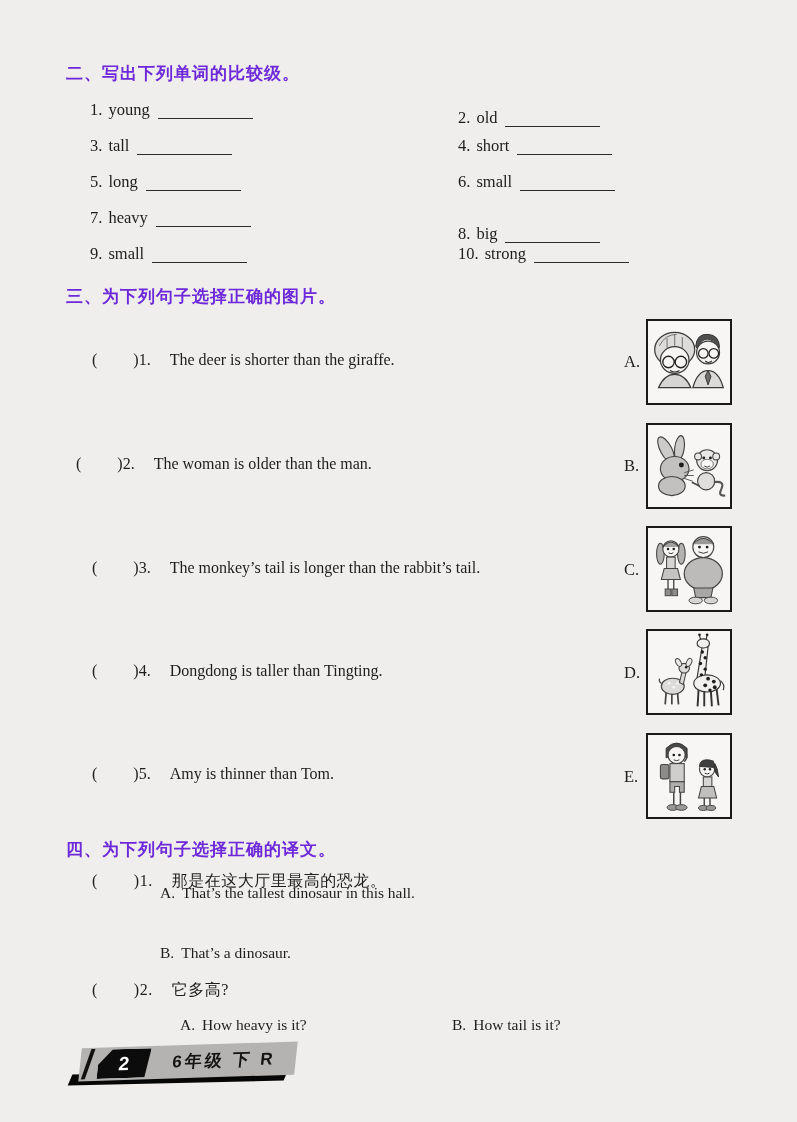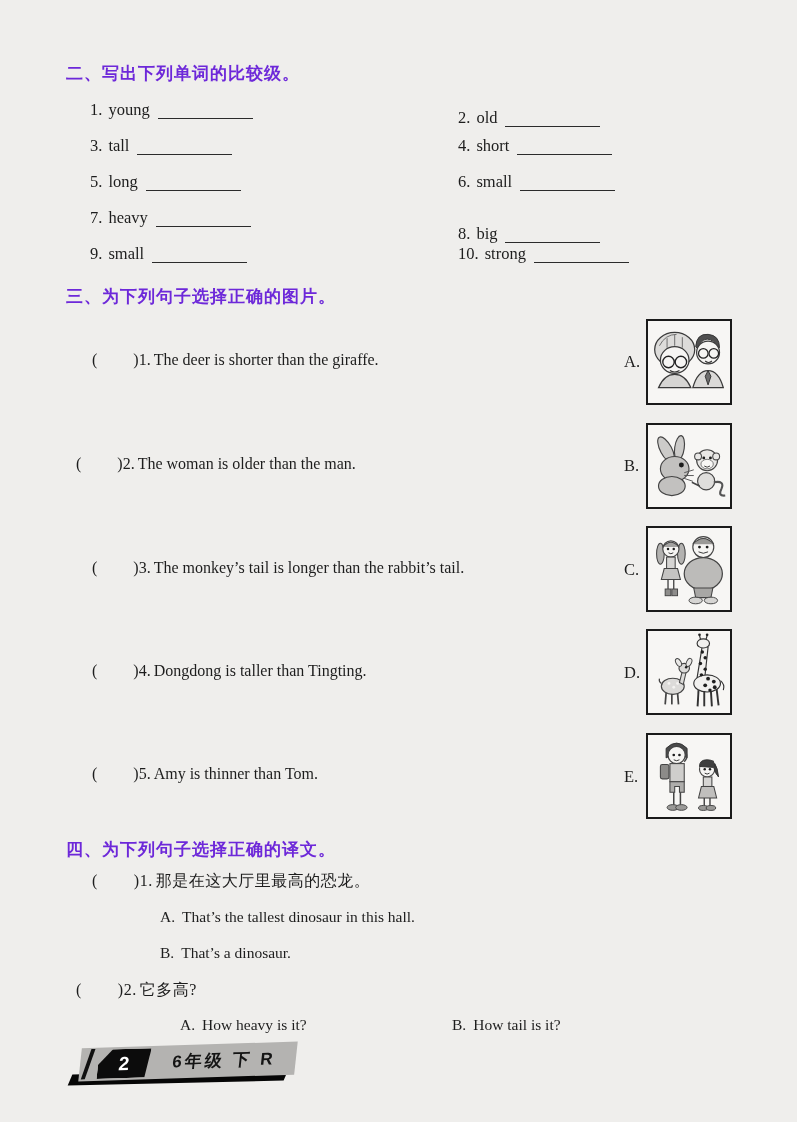--- a/index.html
+++ b/index.html
@@ -16,21 +16,21 @@
     white-space:nowrap;
   }
   .word-row{font-size:16.5px;white-space:nowrap;}
   .word-num{margin-right:6px;}
   .blank{
     display:inline-block;width:95px;height:1em;
     border-bottom:1.4px solid #2b2b2b;margin-left:8px;vertical-align:-4px;
   }
   .q-row{font-size:16px;white-space:nowrap;}
   .paren-gap{display:inline-block;width:36px;}
-  .q-sentence{margin-left:3px;}
+  .q-sentence{margin-left:19px;}
   .zh-body{font-size:16px;letter-spacing:0.5px;}
   .letter{font-size:16.5px;}
   .pic-box{
     width:86px;height:86px;box-sizing:border-box;
     border:2px solid #1a1a1a;background:#f7f6f4;
   }
   .pic-box svg{display:block;width:100%;height:100%;}
   .opt{font-size:15.5px;white-space:nowrap;}
   .opt-label{margin-right:7px;}
   
@@ -263,28 +263,28 @@
     <ellipse cx="58" cy="76.5" rx="5" ry="2.6" fill="#9a9997" stroke="#444" stroke-width="1"></ellipse>
     <ellipse cx="66" cy="76.5" rx="5" ry="2.6" fill="#9a9997" stroke="#444" stroke-width="1"></ellipse>
   </svg>
 </div>
 
 <div class="abs sec-title" style="left:66px;top:838px;">四、为下列句子选择正确的译文。</div>
 
 <div class="abs q-row zh-body" style="left:92px;top:871px;">
   <span>(</span><span class="paren-gap"></span><span>)</span><span>1.</span><span class="q-sentence">那是在这大厅里最高的恐龙。</span>
 </div>
-<div class="abs opt" style="left:160px;top:908px;">
+<div class="abs opt" style="left:160px;top:884px;">
   <span class="opt-label">A.</span><span>That’s the tallest dinosaur in this hall.</span>
 </div>
 <div class="abs opt" style="left:160px;top:944px;">
   <span class="opt-label">B.</span><span>That’s a dinosaur.</span>
 </div>
 
-<div class="abs q-row zh-body" style="left:76px;top:980px;">
+<div class="abs q-row zh-body" style="left:92px;top:980px;">
   <span>(</span><span class="paren-gap"></span><span>)</span><span>2.</span><span class="q-sentence">它多高?</span>
 </div>
 <div class="abs opt" style="left:160px;top:1016px;margin-left:20px;">
   <span class="opt-label">A.</span><span>How heavy is it?</span>
 </div>
 <div class="abs opt" style="left:452px;top:1016px;">
   <span class="opt-label">B.</span><span>How tail is it?</span>
 </div>
 
 <div class="abs footer-shadow"></div>

